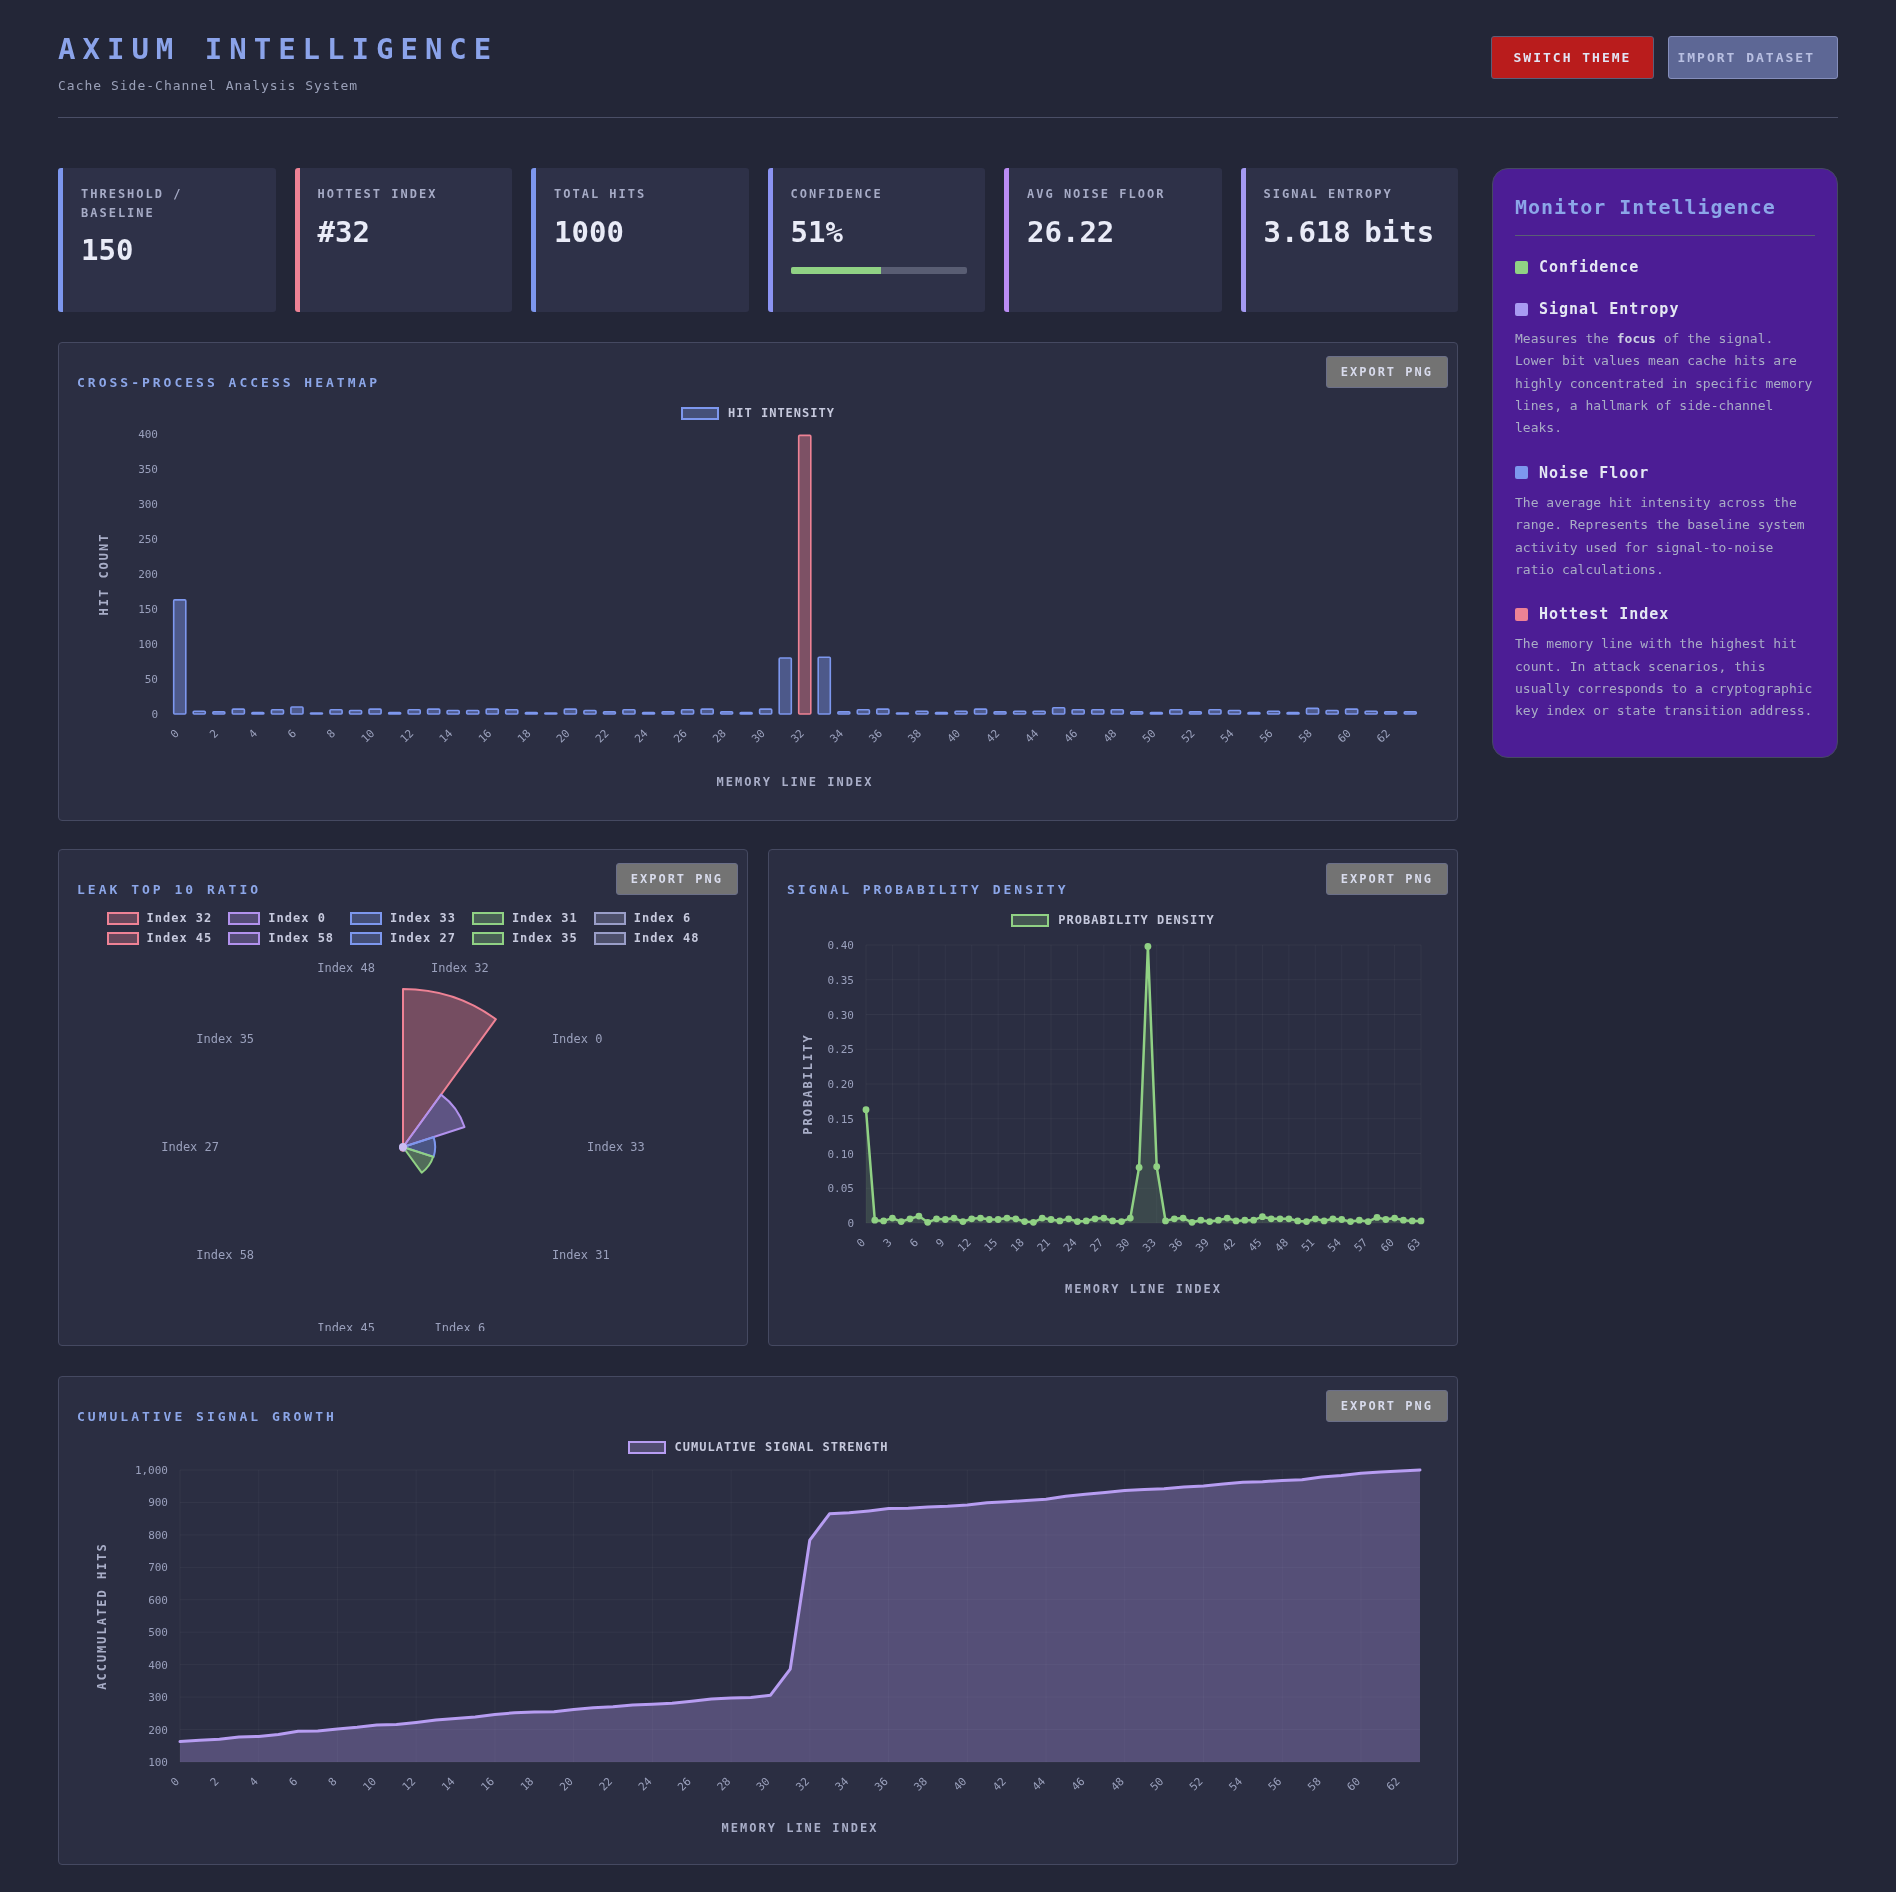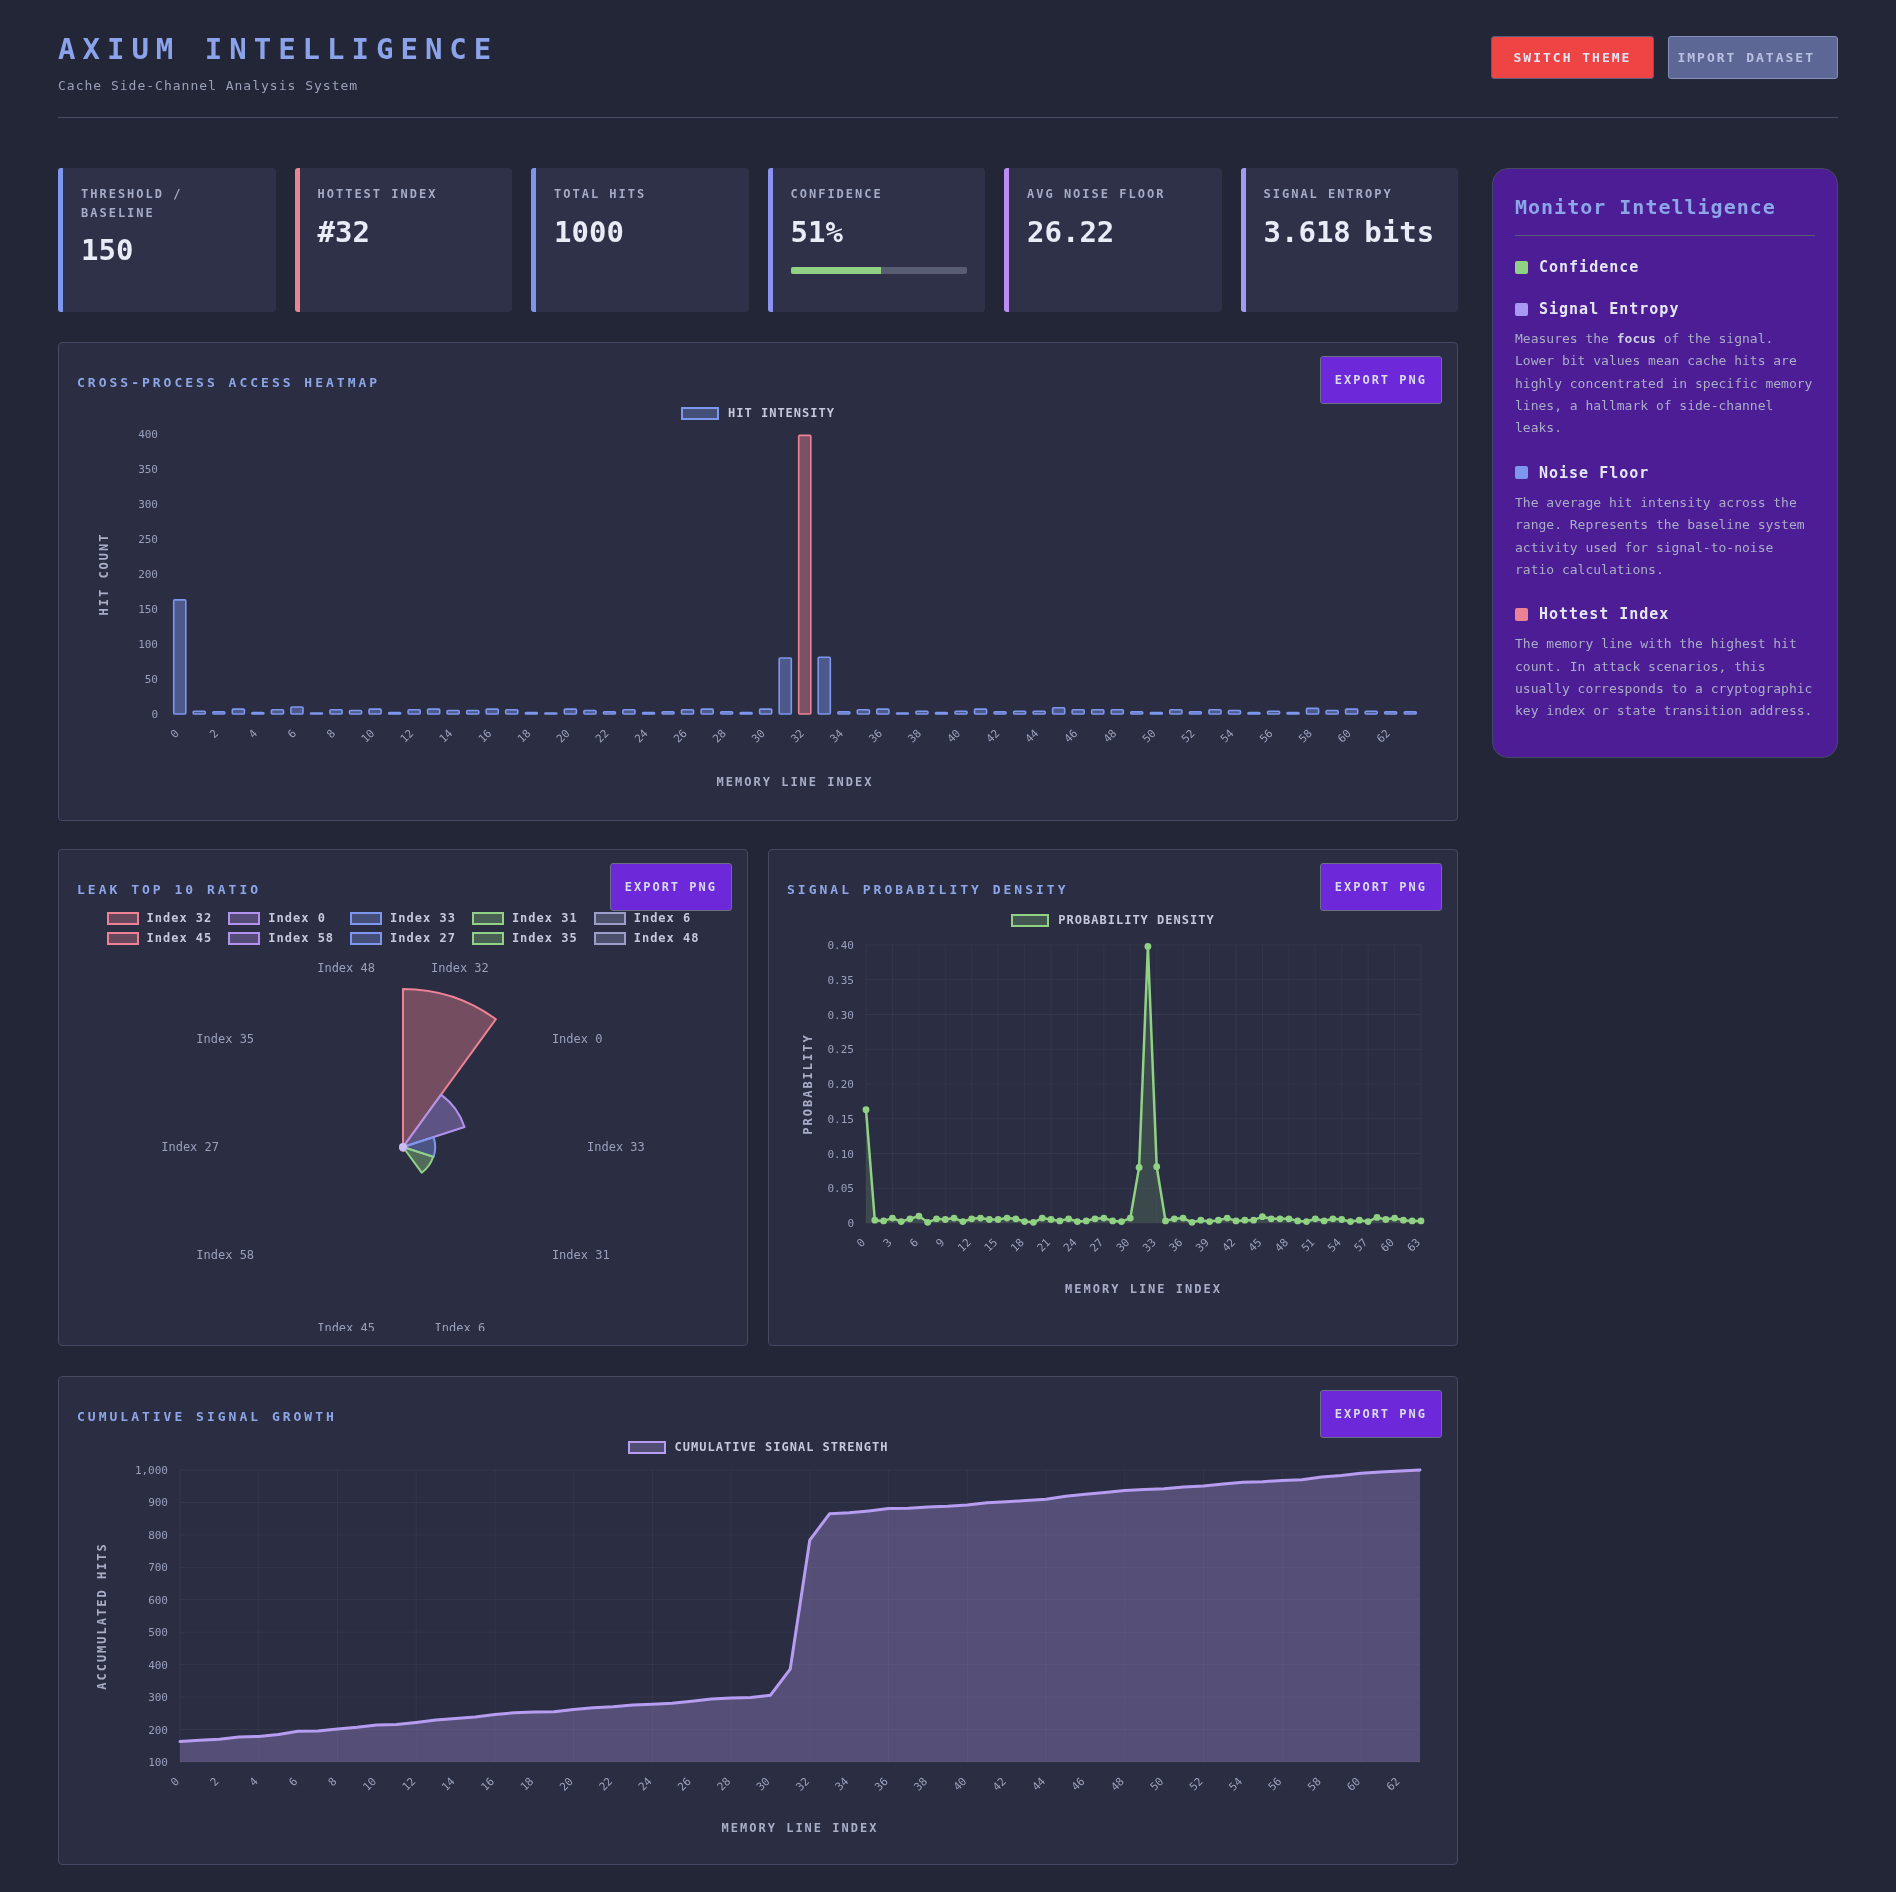--- a/index.html
+++ b/index.html
@@ -10,21 +10,21 @@
     margin: 0;
   }
   .page { padding: 26px 58px 18px; min-width: 1896px; max-width: 1896px; margin: 0 auto; }
 
   
   .topbar { display: flex; justify-content: space-between; align-items: flex-start; }
   h1 { font-size: 29px; letter-spacing: 7px; color: #8ba3ea; margin: 6px 0 12px; font-weight: bold; }
   .subtitle { font-size: 13px; color: #9aa0b8; letter-spacing: 1px; }
   .actions { display: flex; gap: 14px; margin-top: 10px; }
   .btn { font-family: "DejaVu Sans Mono", monospace; font-weight: bold; font-size: 13px; letter-spacing: 2px; padding: 13px 22px; border-radius: 3px; cursor: pointer; }
-  .btn-ghost { background: #ef4444; border: 1px solid #5a5e78; color: #e2e5f4; }
+  .btn-ghost { background: #b91c1c; border: 1px solid #5a5e78; color: #e2e5f4; }
   .btn-primary { background: #5d6795; border: 1px solid #858ebb; color: #b9c0e2; padding-left: 8px; }
   .divider { border: none; border-top: 1px solid #4a4e66; margin: 24px 0 0; }
 
   
   .layout { display: grid; grid-template-columns: 1fr 346px; gap: 34px; margin-top: 50px; align-items: start; }
 
   
   .cards { display: grid; grid-template-columns: repeat(6, 1fr); gap: 19px; }
   .card { background: #2e3148; border-left: 5px solid #7d97ee; border-radius: 3px; padding: 17px 18px; min-height: 144px; }
   .card-label { font-size: 12px; font-weight: bold; letter-spacing: 2px; color: #a6abc6; line-height: 1.55; }
@@ -36,21 +36,21 @@
   .panel { background: #2b2e42; border: 1px solid #454961; border-radius: 4px; margin-top: 30px; padding: 16px 18px 14px; position: relative; }
   .middle-row { display: grid; grid-template-columns: 1fr 1fr; gap: 20px; margin-top: 28px; }
   .middle-row .panel { margin-top: 0; }
   .chart-title { font-size: 13px; font-weight: bold; letter-spacing: 3px; color: #8ca6e8; margin-top: 16px; }
   .chart-legend { display: flex; justify-content: center; align-items: center; gap: 9px; margin: 16px 0 4px; }
   .swatch { width: 38px; height: 13px; border: 2px solid #7d97ee; background: rgba(125,151,238,.3); }
   .legend-label { font-size: 12px; font-weight: bold; letter-spacing: 1px; color: #c6c9dd; }
   .polar-legend { display: grid; grid-template-columns: repeat(5, auto); justify-content: center; gap: 6px 16px; margin: 14px 0 0; }
   .polar-legend .item { display: flex; align-items: center; gap: 8px; }
   .polar-legend .swatch { width: 32px; height: 13px; }
-  .export-btn { position: absolute; top: 13px; right: 15px; background: #6d28d9; border: 1px solid #6b6f88; color: #d8dbec; font-family: "DejaVu Sans Mono", monospace; font-size: 12px; font-weight: bold; letter-spacing: 2px; padding: 16px 14px; border-radius: 3px; cursor: pointer; z-index: 2; }
+  .export-btn { position: absolute; top: 13px; right: 9px; background: #737373; border: 1px solid #6b6f88; color: #d8dbec; font-family: "DejaVu Sans Mono", monospace; font-size: 12px; font-weight: bold; letter-spacing: 2px; padding: 8px 14px; border-radius: 3px; cursor: pointer; z-index: 2; }
   svg { display: block; margin: 6px auto 0; }
   svg text.tick { fill: #9aa0bc; font-size: 11px; font-family: "DejaVu Sans Mono", monospace; }
   svg text.axlabel { fill: #a9aec8; font-size: 12px; font-weight: bold; letter-spacing: 2px; font-family: "DejaVu Sans Mono", monospace; }
   svg text.plabel { fill: #9aa0bc; font-size: 12px; font-family: "DejaVu Sans Mono", monospace; }
 
   
   .sidebar { background: #4c1d95; border: 1px solid #454961; border-radius: 16px; padding: 20px 22px 10px; }
   .sidebar h2 { font-size: 20px; font-weight: bold; color: #8ca6e8; letter-spacing: 1px; margin: 6px 0 16px; }
   .sidebar .rule { border: none; border-top: 1px solid #5a5e74; margin: 0 0 22px; }
   .section { margin-bottom: 24px; }

